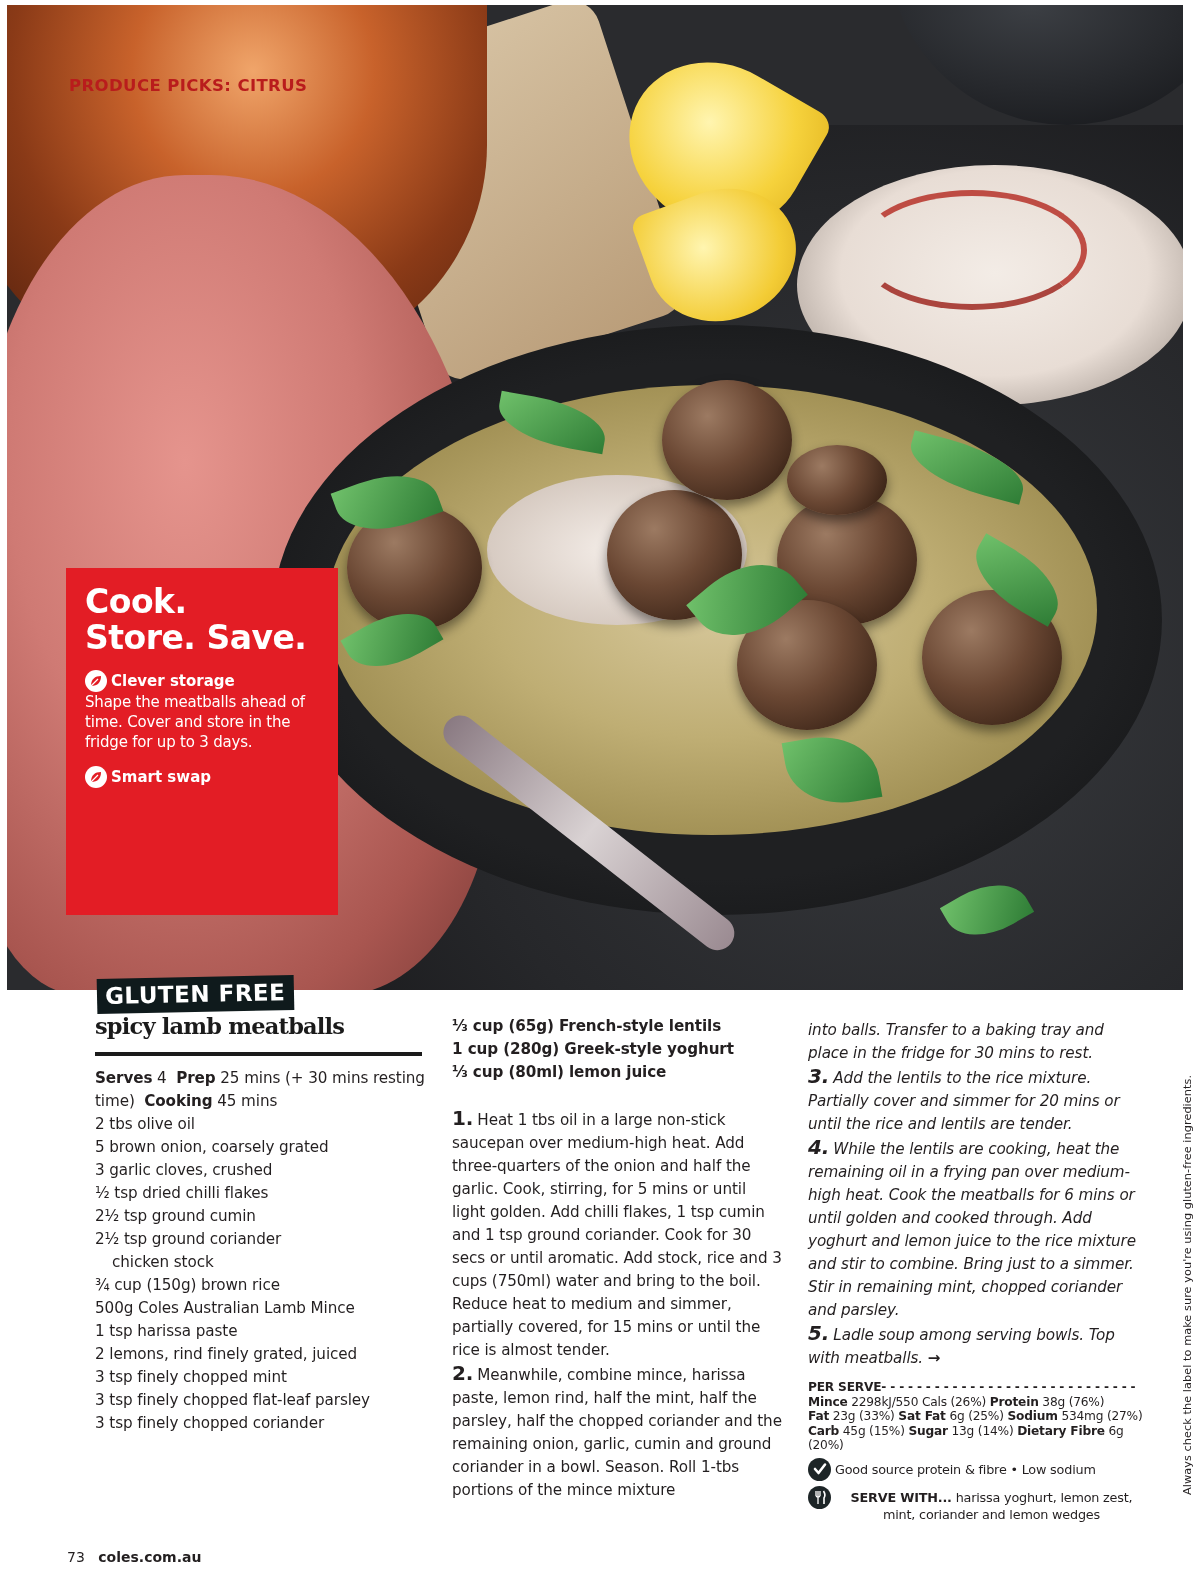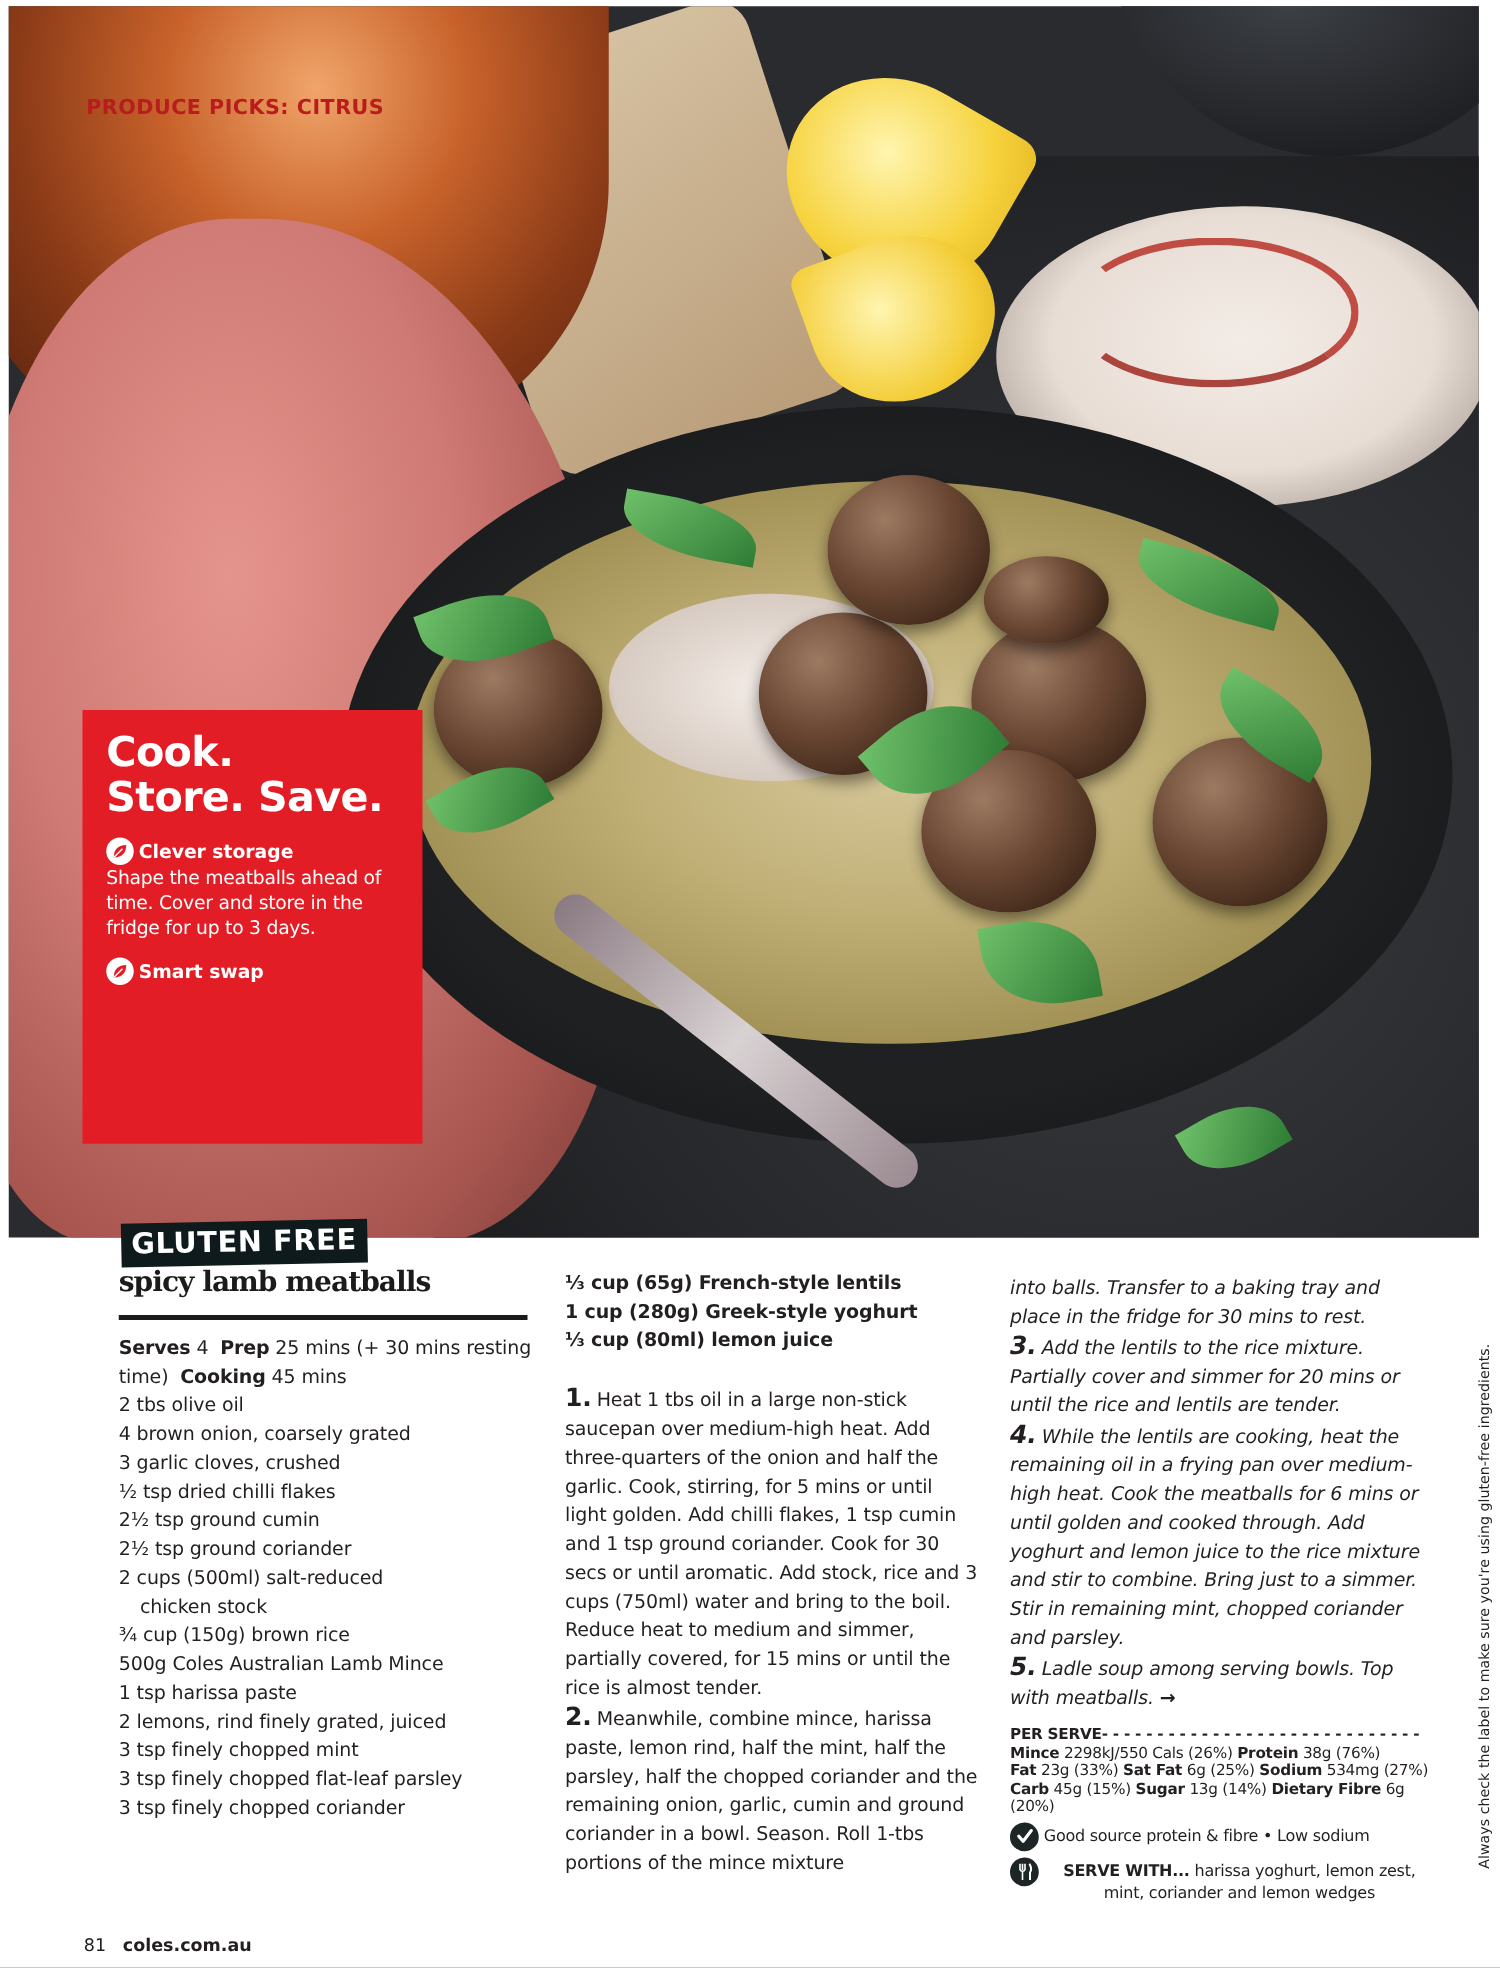--- a/index.html
+++ b/index.html
@@ -227,26 +227,25 @@
   <div class="meta">
     <b>Serves</b>
     <span>4</span>&nbsp;
     <b>Prep</b>
     <span>25 mins (+ 30 mins resting time)</span>&nbsp;
     <b>Cooking</b>
     <span>45 mins</span>
   </div>
   <ul class="ing-list">
     <li>2 tbs olive oil</li>
-    <li>4 brown onion, coarsely grated</li>
+    <li>5 brown onion, coarsely grated</li>
     <li>3 garlic cloves, crushed</li>
     <li>½ tsp dried chilli flakes</li>
     <li>2½ tsp ground cumin</li>
     <li>2½ tsp ground coriander</li>
-    <li>2 cups (500ml) salt-reduced</li>
     <li class="indent">chicken stock</li>
     <li>¾ cup (150g) brown rice</li>
     <li>500g Coles Australian Lamb Mince</li>
     <li>1 tsp harissa paste</li>
     <li>2 lemons, rind finely grated, juiced</li>
     <li>3 tsp finely chopped mint</li>
     <li>3 tsp finely chopped flat-leaf parsley</li>
     <li>3 tsp finely chopped coriander</li>
   </ul>
 </div>
@@ -317,15 +316,15 @@
       <span style="padding-top:3px;">
         <b>SERVE WITH...</b> <span>harissa yoghurt, lemon zest, mint, coriander and lemon wedges</span>
       </span>
     </div>
   </div>
 </div>
 
 <div class="side-note">Always check the label to make sure you're using gluten-free ingredients.</div>
 
 <div class="footer">
-  <span class="page-num">81</span>
+  <span class="page-num">73</span>
   <span class="site">coles.com.au</span>
 </div>
 
 </body></html>

